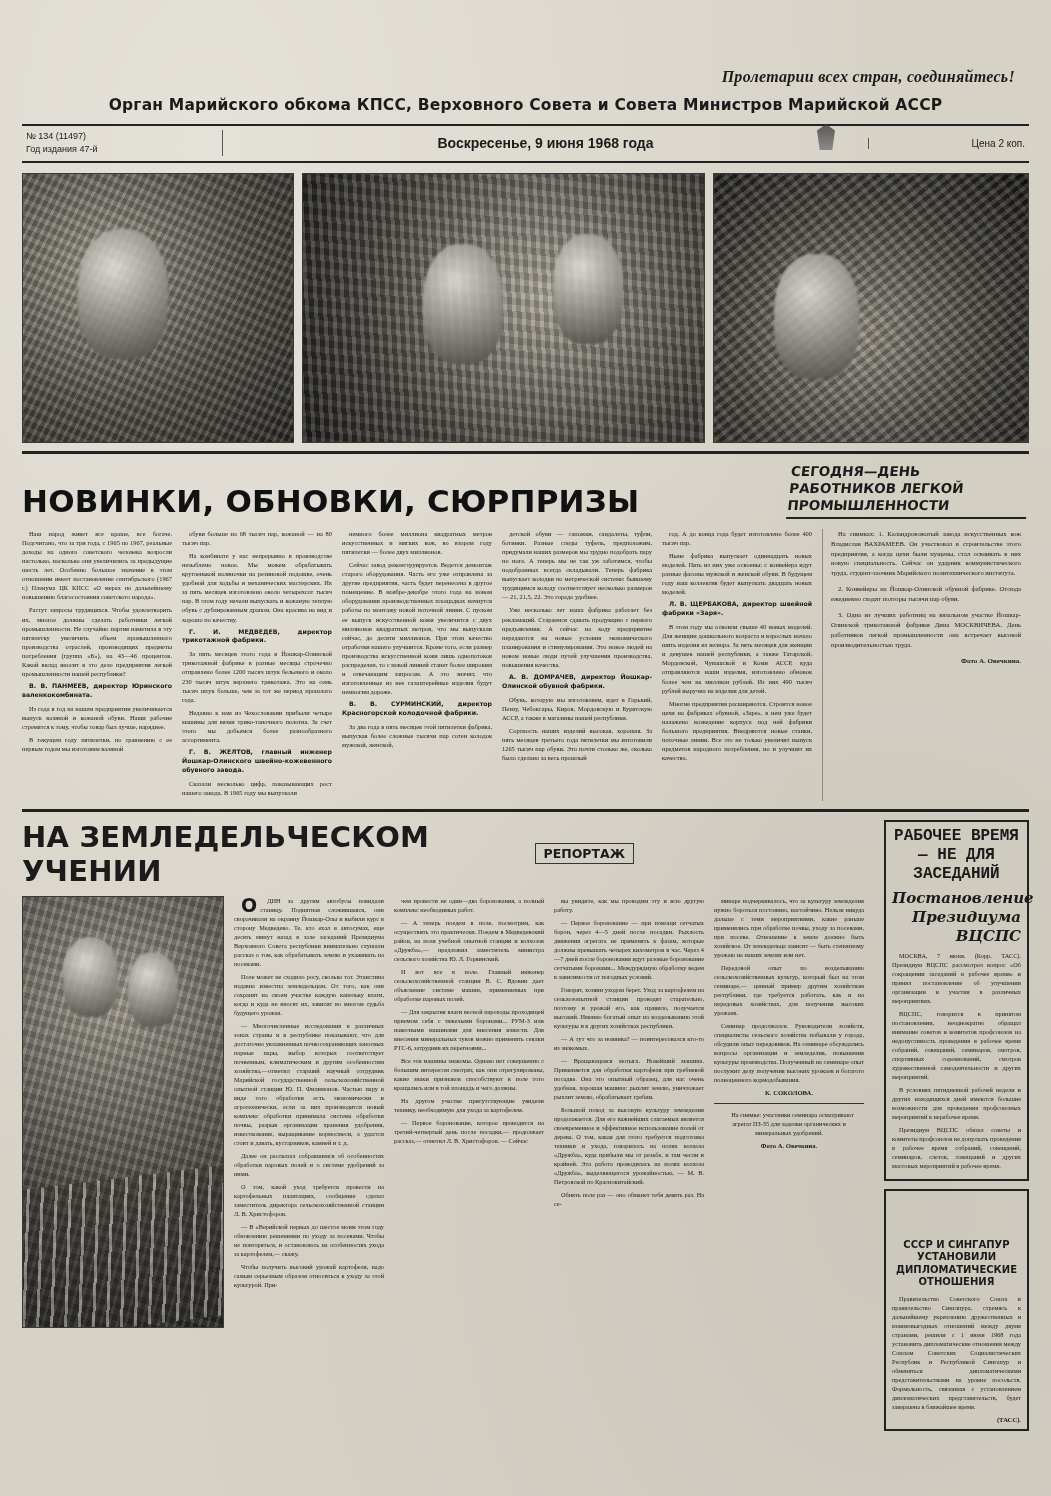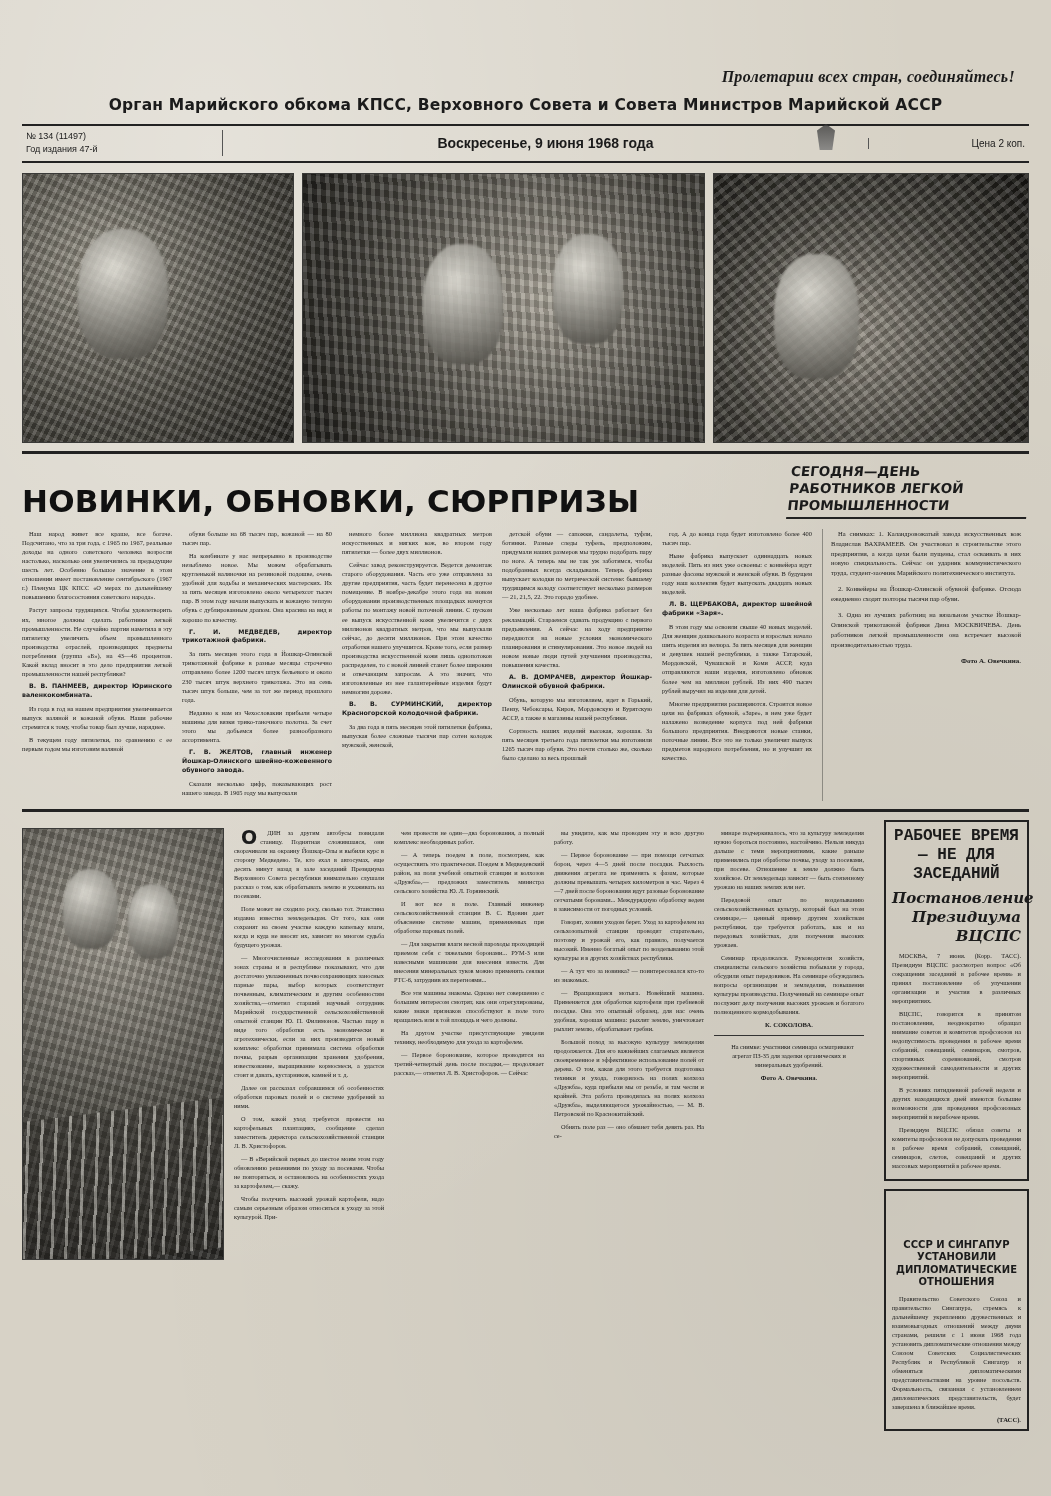--- a/index.html
+++ b/index.html
@@ -310,20 +310,24 @@
           <div class="cap-sign">Фото А. Овечкина.</div>
         </div>
       </div>
     </div>
 
     <div class="rule-thick"></div>
 
     <div class="sec2">
 
       <div class="sec2-left">
+        <div class="sec2-headrow">
+          <div class="headline2">НА ЗЕМЛЕДЕЛЬЧЕСКОМ УЧЕНИИ</div>
+          <div class="reportage">РЕПОРТАЖ</div>
+        </div>
 
         <div class="sec2-body">
           <div>
             <div class="photo4">
               <div class="ph4-tex"></div>
               <div class="ph-figure" style="left:40px;top:40px;width:55px;height:80px;"></div>
               <div class="ph-figure" style="left:105px;top:55px;width:50px;height:75px;"></div>
               <div class="ph4-rails"></div>
             </div>
           </div>

